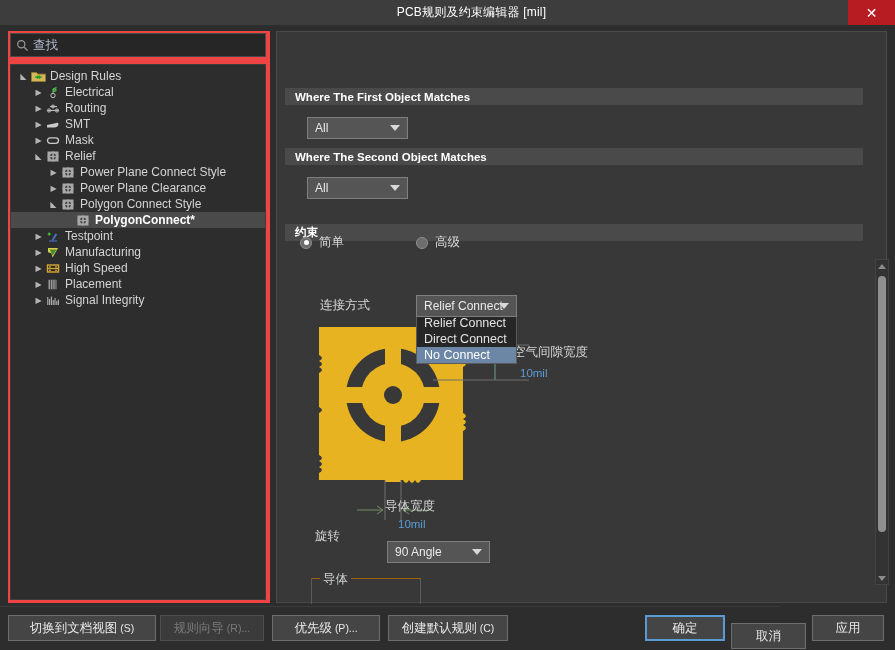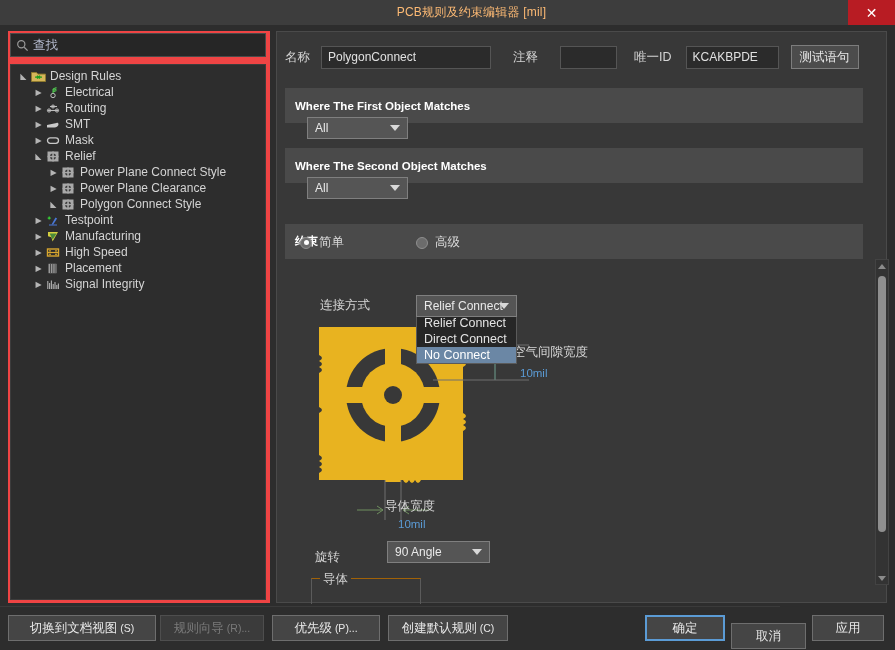--- a/index.html
+++ b/index.html
@@ -18,21 +18,21 @@
   }
 
   
   .titlebar {
     position: absolute; left: 0; top: 0;
     width: 895px; height: 25px;
     background: #3d3d3d;
     display: flex; align-items: center; justify-content: center;
   }
   .titlebar .title {
-    color: #fdba74; font-size: 12px; letter-spacing: .2px; margin-left: 48px;
+    color: #ffffff; font-size: 12px; letter-spacing: .2px; margin-left: 48px;
   }
   .close-btn {
     position: absolute; right: 0; top: 0;
     width: 47px; height: 25px;
     background: #b81c23;
     display: flex; align-items: center; justify-content: center;
     cursor: pointer;
   }
   .close-btn span { color: #ffffff; font-size: 14px; font-weight: bold; line-height: 1; }
 
@@ -126,21 +126,21 @@
     box-sizing: border-box;
     color: #e8e8e8;
     font-size: 12.5px;
     display: flex; align-items: center; justify-content: center;
     padding: 0 8px;
     cursor: pointer;
   }
 
   .section-hdr {
     position: absolute; left: 8px;
-    width: 578px; height: 35px;
+    width: 578px; height: 17px;
     background: #4a4a4a;
     color: #ffffff;
     font-size: 11.5px;
     font-weight: bold;
     display: flex; align-items: center;
     padding-left: 10px;
     box-sizing: border-box;
   }
   .combo {
     background: #555555;
@@ -400,20 +400,33 @@
             <svg xmlns="http://www.w3.org/2000/svg" width="15" height="13" viewBox="0 0 15 13">
               <rect x="1.5" y="1.5" width="11" height="10" fill="#a8a8a8"></rect>
               <circle cx="7" cy="6.5" r="3.1" fill="#3a3a3a"></circle>
               <circle cx="7" cy="6.5" r="1.1" fill="#a8a8a8"></circle>
               <rect x="6.3" y="1.5" width="1.5" height="10" fill="#a8a8a8"></rect>
               <rect x="1.5" y="5.8" width="11" height="1.5" fill="#a8a8a8"></rect>
             </svg>
           </div>
           <span>Polygon Connect Style</span>
         </div>
+        <div class="tnode sel" style="padding-left: 51px;">
+          <div class="twist none"></div>
+          <div class="ticon">
+            <svg xmlns="http://www.w3.org/2000/svg" width="15" height="13" viewBox="0 0 15 13">
+              <rect x="1.5" y="1.5" width="11" height="10" fill="#a8a8a8"></rect>
+              <circle cx="7" cy="6.5" r="3.1" fill="#3a3a3a"></circle>
+              <circle cx="7" cy="6.5" r="1.1" fill="#a8a8a8"></circle>
+              <rect x="6.3" y="1.5" width="1.5" height="10" fill="#a8a8a8"></rect>
+              <rect x="1.5" y="5.8" width="11" height="1.5" fill="#a8a8a8"></rect>
+            </svg>
+          </div>
+          <span>PolygonConnect*</span>
+        </div>
         <div class="tnode" style="padding-left: 21px;">
           <div class="twist">▶</div>
           <div class="ticon">
             <svg xmlns="http://www.w3.org/2000/svg" width="15" height="13" viewBox="0 0 15 13">
               <path d="M3 11.5h8v-1H3z" fill="#4a78d8"></path>
               <path d="M5.5 10.5L9.5 3.5l1.6 1L7.2 10.5z" fill="#4a78d8"></path>
               <path d="M3.2 2.6v3M1.7 4.1h3" stroke="#35d435" stroke-width="1.2"></path>
             </svg>
           </div>
           <span>Testpoint</span>
@@ -469,29 +482,20 @@
               </g>
             </svg>
           </div>
           <span>Signal Integrity</span>
         </div>
       </div>
   </div>
 
   <div class="right-panel">
 
-    <div class="hdr-row">
-      <div class="fl">名称</div>
-      <div class="tinput" style="width:170px; margin-left:11px;">PolygonConnect</div>
-      <div class="fl" style="margin-left:22px;">注释</div>
-      <div class="tinput" style="width:57px; margin-left:22px;"></div>
-      <div class="fl" style="margin-left:17px;">唯一ID</div>
-      <div class="tinput" style="width:93px; margin-left:14px;">KCAKBPDE</div>
-      <div class="btn-test" style="margin-left:12px;">测试语句</div>
-    </div>
 
     <div class="section-hdr" style="top:56px;">Where The First Object Matches</div>
     <div class="combo" style="position:absolute; left:30px; top:85px; width:101px;">
       <span>All</span>
       <i class="arrow"></i>
     </div>
 
     <div class="section-hdr" style="top:116px;">Where The Second Object Matches</div>
     <div class="combo" style="position:absolute; left:30px; top:145px; width:101px;">
       <span>All</span>
@@ -561,21 +565,21 @@
       <line x1="148" y1="18" x2="214" y2="18" stroke="#6f6f6f" stroke-width="1"></line>
       <line x1="118" y1="53" x2="214" y2="53" stroke="#6f6f6f" stroke-width="1"></line>
     </svg>
 
     <div class="clabel" style="left:100px; top:233px;">导体宽度</div>
     <div class="cvalue" style="left:113px; top:253px;">10mil</div>
 
     <div class="clabel" style="left:228px; top:79px;">空气间隙宽度</div>
     <div class="cvalue" style="left:235px; top:102px;">10mil</div>
 
-    <div class="clabel" style="left:30px; top:284px;">旋转</div>
+    <div class="clabel" style="left:30px; top:263px;">旋转</div>
     <div class="combo" style="position:absolute; left:102px; top:276px; width:103px;">
       <span>90 Angle</span>
       <i class="arrow"></i>
     </div>
   </div>
 
   <div class="combo" style="position:absolute; left:416px; top:295px; width:101px; z-index:41;">
     <span>Relief Connect</span>
     <i class="arrow"></i>
   </div>

